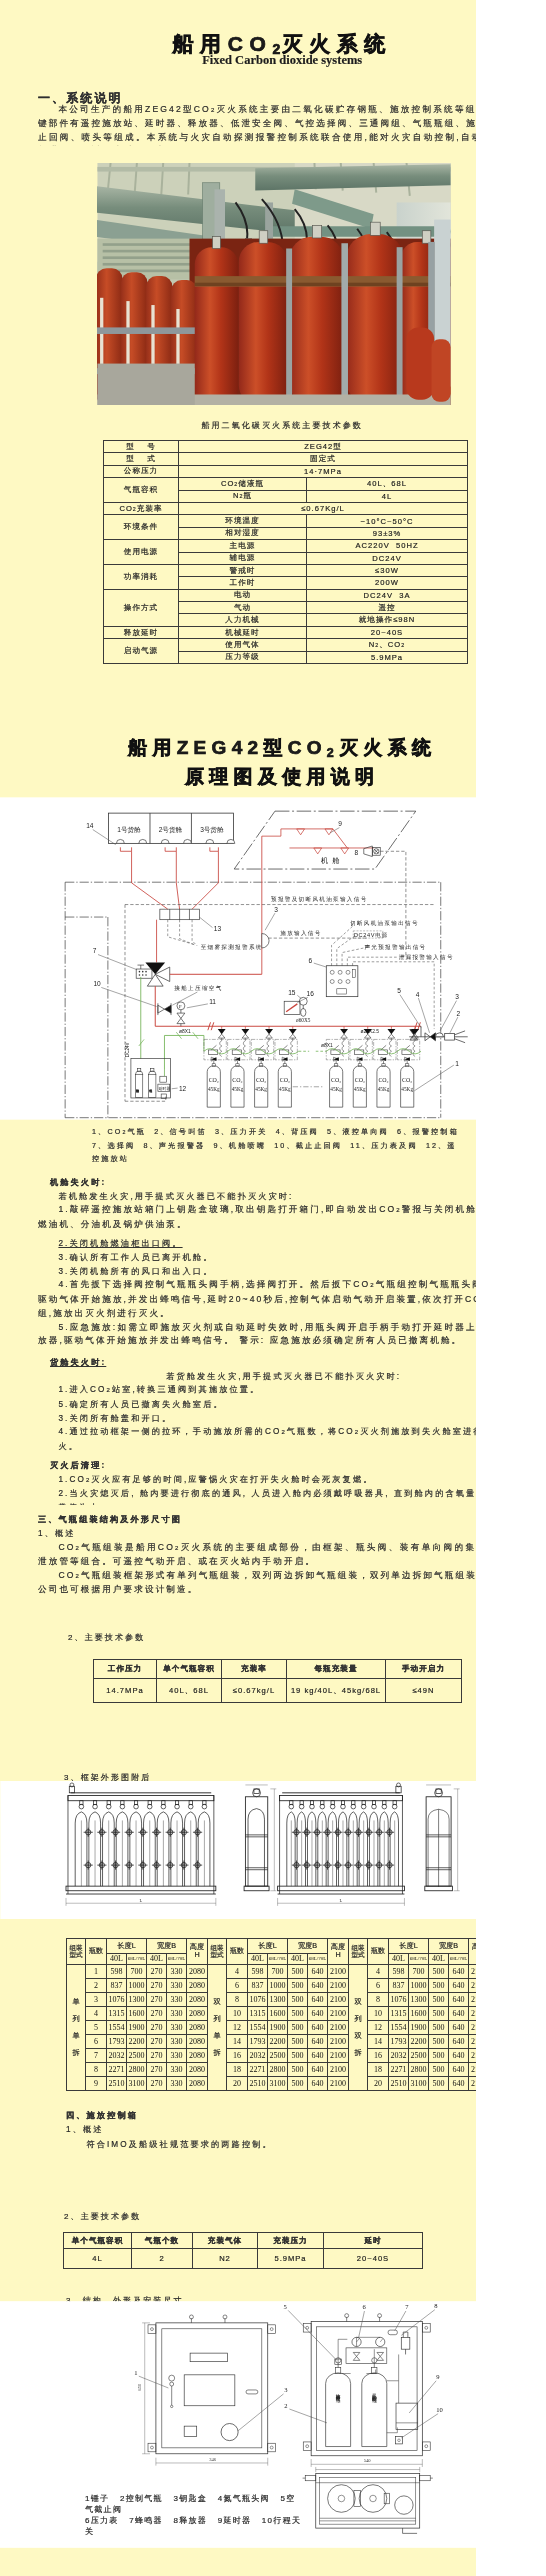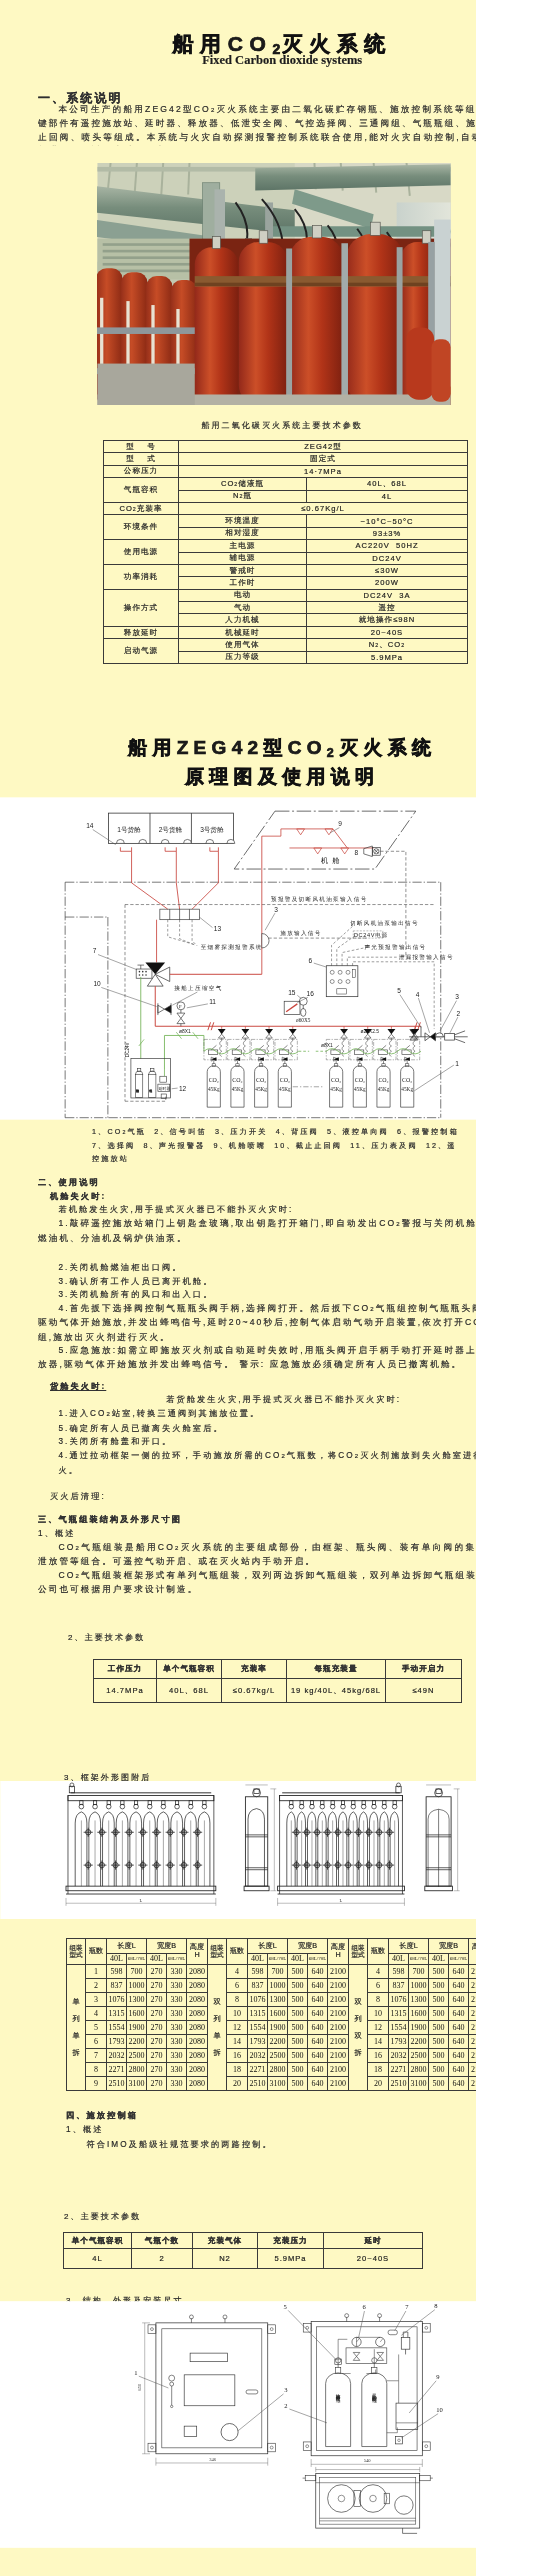--- a/index.html
+++ b/index.html
@@ -681,36 +681,35 @@
 </svg>
 </div>
 
 <div class="abs" style="left:92px;top:1125px;width:369px;font-size:7.2px;line-height:13px;color:#222;height:39px;overflow:hidden;">
 <div>1、CO<span style="font-size:5.3px">2</span>气瓶&nbsp;&nbsp;2、信号叫笛&nbsp;&nbsp;3、压力开关&nbsp;&nbsp;4、背压阀&nbsp;&nbsp;5、液控单向阀&nbsp;&nbsp;6、报警控制箱</div>
 <div>7、选择阀&nbsp;&nbsp;8、声光报警器&nbsp;&nbsp;9、机舱喷嘴&nbsp;&nbsp;10、截止止回阀&nbsp;&nbsp;11、压力表及阀&nbsp;&nbsp;12、遥控施放站</div>
 
 </div>
 
 <div class="abs" style="left:38px;top:1176px;width:471px;font-size:8.2px;line-height:13.7px;color:#222;height:329px;overflow:hidden;">
-<div style="font-weight:bold;">二、使用说明</div>
 <div style="font-weight:bold;padding-left:12px;">机舱失火时:</div>
 <div style="padding-left:20.4px;">若机舱发生火灾,用手提式灭火器已不能扑灭火灾时:</div>
 <div class="body-t" style="text-indent:20.4px;">1.敲碎遥控施放站箱门上钥匙盒玻璃,取出钥匙打开箱门,即自动发出CO<span style="font-size:6px">2</span>警报与关闭机舱风机、燃油机、分油机及锅炉供油泵。</div>
-<div style="padding-left:20.4px;margin-top:16px;">2.关闭机舱燃油柜出口阀。</div>
+<div style="padding-left:20.4px;margin-top:6px;text-decoration:underline;">2.关闭机舱燃油柜出口阀。</div>
 <div style="padding-left:20.4px;">3.确认所有工作人员已离开机舱。</div>
 <div style="padding-left:20.4px;">3.关闭机舱所有的风口和出入口。</div>
 <div class="body-t" style="text-indent:20.4px;">4.首先扳下选择阀控制气瓶瓶头阀手柄,选择阀打开。然后扳下CO<span style="font-size:6px">2</span>气瓶组控制气瓶瓶头阀手柄,驱动气体开始施放,并发出蜂鸣信号,延时20~40秒后,控制气体启动气动开启装置,依次打开CO<span style="font-size:6px">2</span>气瓶组,施放出灭火剂进行灭火。</div>
 <div class="body-t" style="text-indent:20.4px;">5.应急施放:如需立即施放灭火剂或自动延时失效时,用瓶头阀开启手柄手动打开延时器上部的释放器,驱动气体开始施放并发出蜂鸣信号。 警示: 应急施放必须确定所有人员已撤离机舱。</div>
 <div style="font-weight:bold;padding-left:12px;margin-top:8.6px;text-decoration:underline;">货舱失火时:</div>
 <div style="padding-left:20.4px;text-align:center;">若货舱发生火灾,用手提式灭火器已不能扑灭火灾时:</div>
 <div style="padding-left:20.4px;">1.进入CO<span style="font-size:6px">2</span>站室,转换三通阀到其施放位置。</div>
 <div style="padding-left:20.4px;">5.确定所有人员已撤离失火舱室后。</div>
 <div style="padding-left:20.4px;">3.关闭所有舱盖和开口。</div>
 <div style="padding-left:20.4px;">4.通过拉动框架一侧的拉环，手动施放所需的CO<span style="font-size:6px">2</span>气瓶数，将CO<span style="font-size:6px">2</span>灭火剂施放到失火舱室进行灭火。</div>
-<div style="font-weight:normal;padding-left:12px;margin-top:12px;">灭火后清理:</div>
+<div style="font-weight:bold;padding-left:12px;margin-top:5px;">灭火后清理:</div>
 <div style="padding-left:20.4px;">1.CO<span style="font-size:6px">2</span>灭火应有足够的时间,应警惕火灾在打开失火舱时会死灰复燃。</div>
 <div style="padding-left:20.4px;">2.当火灾熄灭后, 舱内要进行彻底的通风, 人员进入舱内必须戴呼吸器具, 直到舱内的含氧量达到正常值为止。</div>
 
 </div>
 
 <div class="abs" style="left:38px;top:1513px;width:471px;font-size:8.2px;line-height:14px;color:#222;height:84px;overflow:hidden;">
 <div style="font-weight:bold;">三、气瓶组装结构及外形尺寸图</div>
 <div>1、概述</div>
 <div class="body-t" style="text-indent:20.4px;">CO<span style="font-size:6px">2</span>气瓶组装是船用CO<span style="font-size:6px">2</span>灭火系统的主要组成部份，由框架、瓶头阀、装有单向阀的集合管、泄放管等组合。可遥控气动开启、或在灭火站内手动开启。</div>
 <div class="body-t" style="text-indent:20.4px;">CO<span style="font-size:6px">2</span>气瓶组装框架形式有单列气瓶组装，双列两边拆卸气瓶组装，双列单边拆卸气瓶组装等，本公司也可根据用户要求设计制造。</div>
@@ -1448,15 +1447,19 @@
 <line x1="486" y1="334" x2="632" y2="334" stroke="#333" stroke-width="0.8"></line>
 <path d="M612,345 v8 h22" stroke="#333" stroke-width="1" fill="none"></path>
 <g stroke="#555" stroke-width="0.6">
           <line x1="480" y1="252" x2="480" y2="260"></line>
           <line x1="638" y1="252" x2="638" y2="260"></line>
           <line x1="480" y1="256" x2="638" y2="256"></line>
         </g>
 </svg>
 </div>
 
-
+<div class="abs" style="left:85px;top:2493px;width:217px;font-size:8px;line-height:11px;color:#222;letter-spacing:1.3px;">
+<div>1锤子&nbsp;&nbsp;&nbsp;2控制气瓶&nbsp;&nbsp;&nbsp;3钥匙盒&nbsp;&nbsp;&nbsp;4氮气瓶头阀&nbsp;&nbsp;&nbsp;5空气截止阀</div>
+<div>6压力表&nbsp;&nbsp;&nbsp;7蜂鸣器&nbsp;&nbsp;&nbsp;8释放器&nbsp;&nbsp;&nbsp;9延时器&nbsp;&nbsp;&nbsp;10行程天关</div>
 </div>
 
+</div>
+
 
 </body></html>

